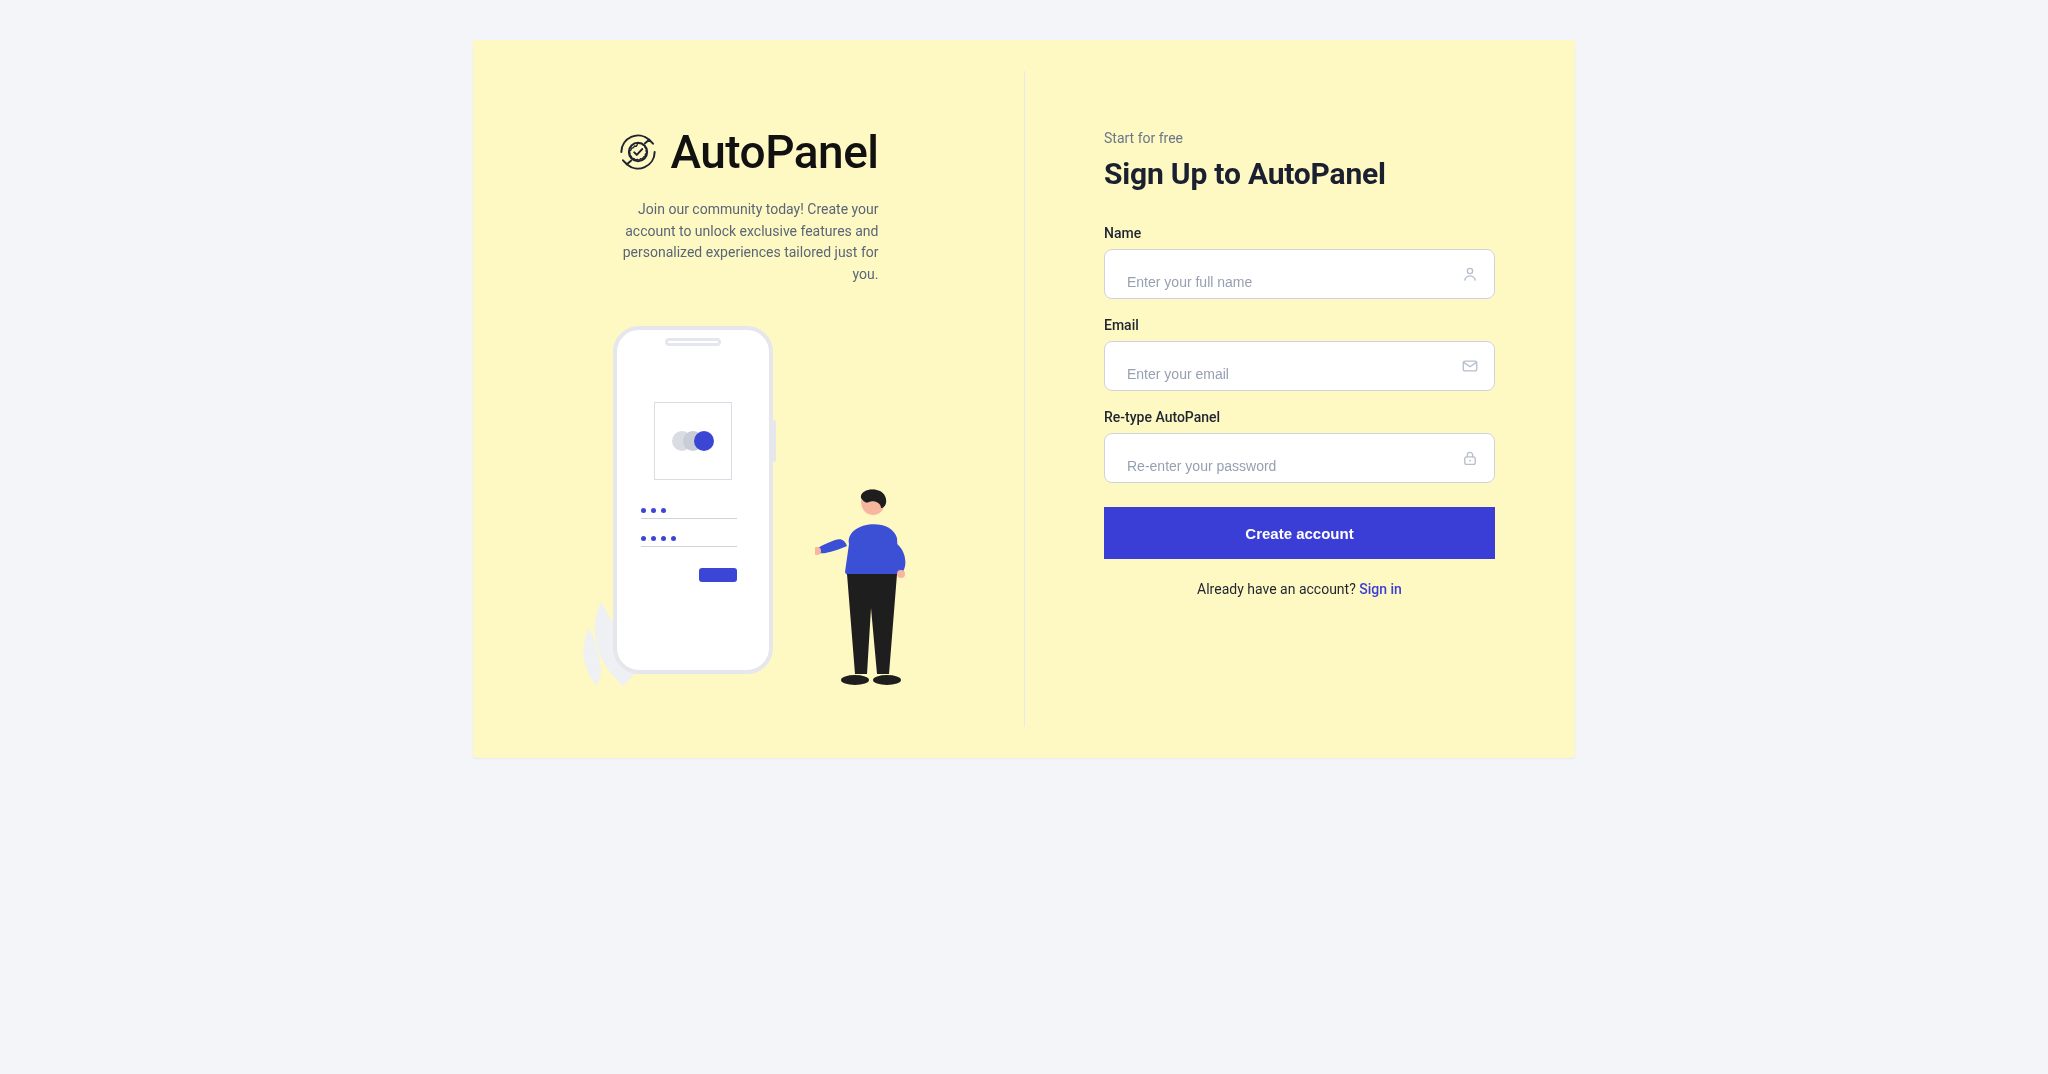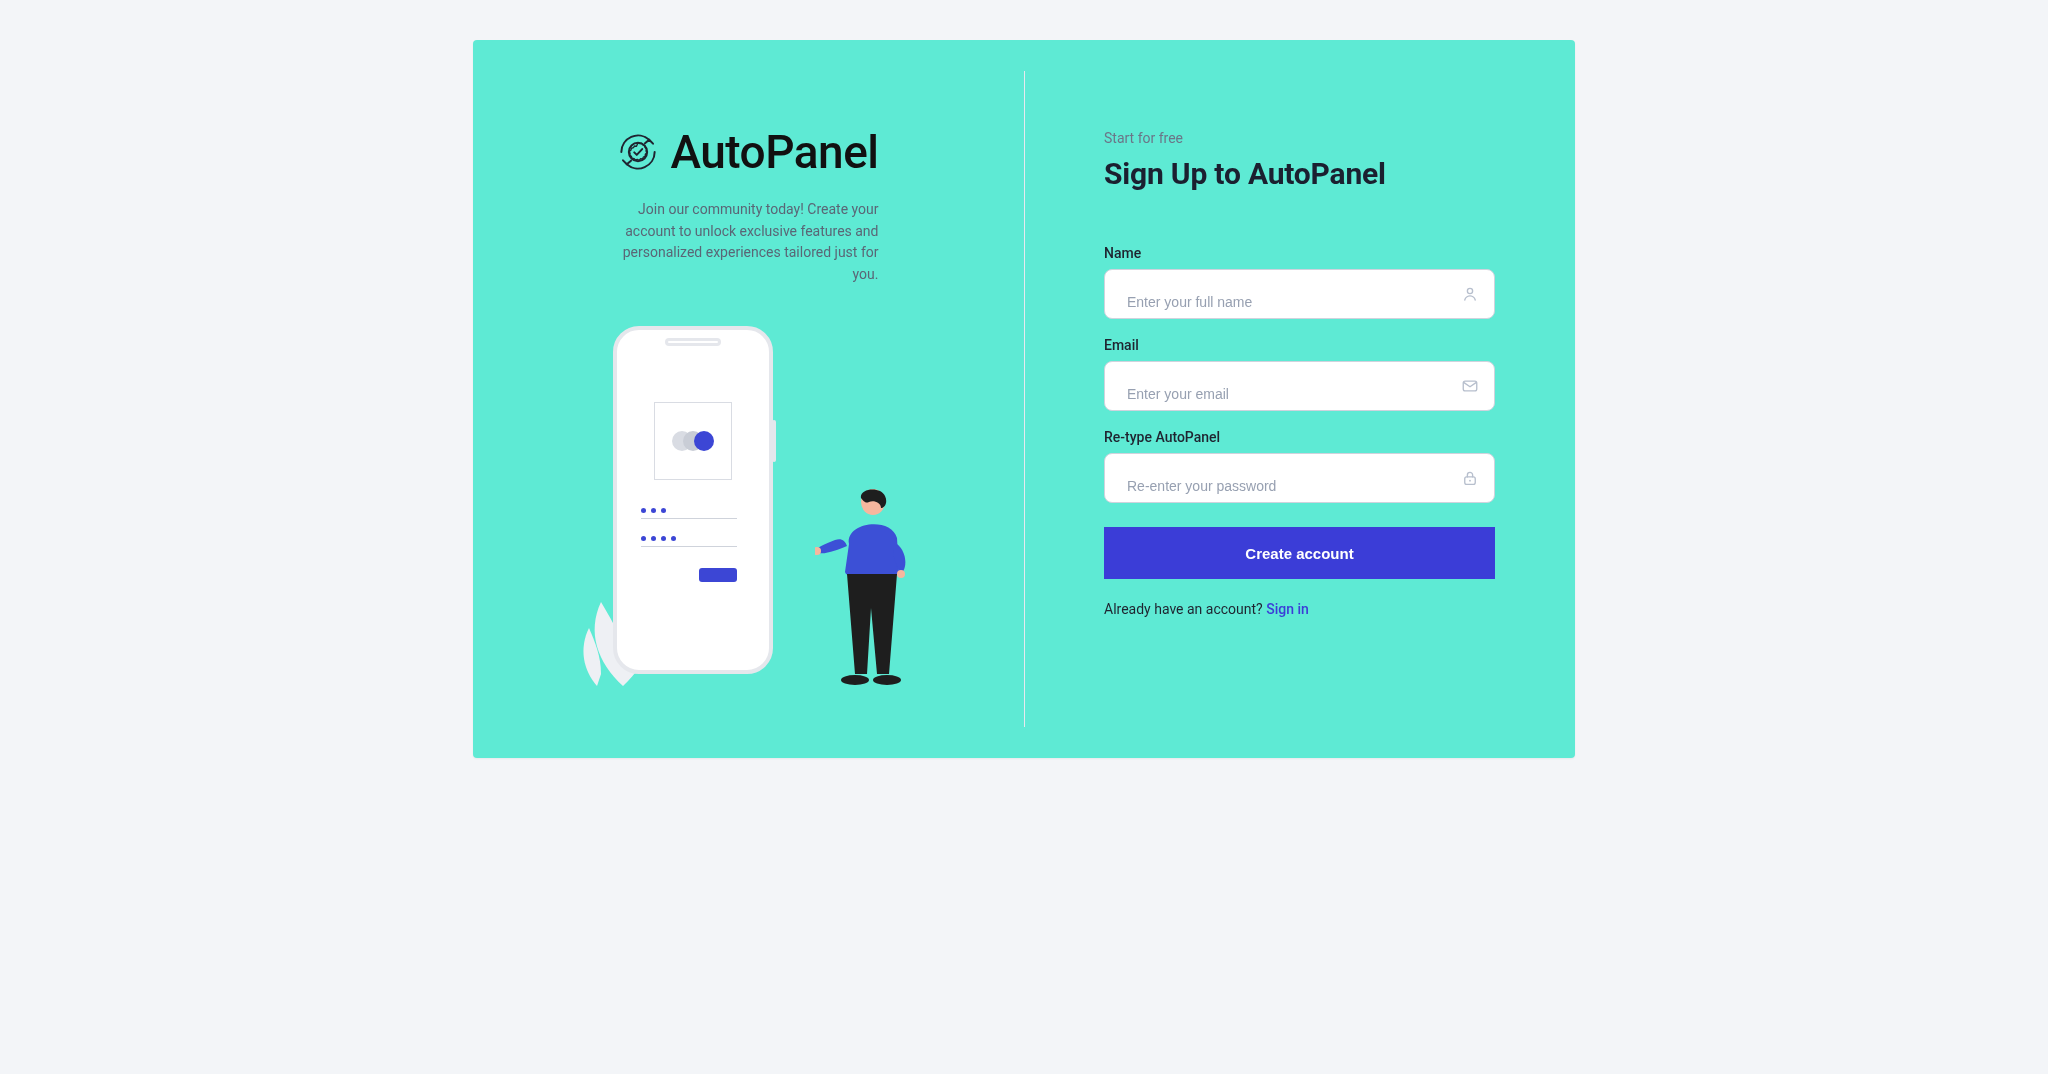--- a/index.html
+++ b/index.html
@@ -6,21 +6,21 @@
 html,body{width:100%;height:100%}
 body{
   background:#f3f5f8;
   font-family:-apple-system,BlinkMacSystemFont,"Segoe UI",Roboto,Helvetica,Arial,sans-serif;
   color:#1f2430;
   display:flex;align-items:flex-start;justify-content:center;
   padding:40px 0 60px;
 }
 .card{
   width:1102px;
-  background:#5eead4;
+  background:#fef9c3;
   border-radius:4px;
   box-shadow:0 1px 2px rgba(0,0,0,0.05);
   display:flex;
   overflow:hidden;
   min-height:718px;
 }
 .panel-left{flex:0 0 50%;position:relative;padding:85px 60px 30px;display:flex;flex-direction:column;align-items:center}
 .panel-right{flex:0 0 50%;padding:90px 80px 40px;border-left:1px solid #e7e9ee;position:relative}
 .panel-right::before{content:"";position:absolute;left:0;top:4.3%;bottom:4.3%;width:0;border-left:1px solid rgba(0,0,0,0);} 
 .divider{position:absolute;left:0;top:4.3%;bottom:4.3%;width:0;border-left:1px solid #e7e9ee}
@@ -50,37 +50,37 @@
 .dots.one{top:178px}
 .dots.two{top:206px}
 .mini-btn{position:absolute;left:82px;top:238px;width:38px;height:14px;border-radius:3px;background:#3c46d5}
 
 .leaf{position:absolute;left:0;bottom:0;width:88px;height:120px}
 .human{position:absolute;right:8px;bottom:0;width:96px;height:198px}
 
 .eyebrow{font-size:14px;color:#6b7688}
 .heading{margin-top:10px;font-size:30px;font-weight:700;color:#1b2030;letter-spacing:-0.2px}
 
-.form{margin-top:54px}
+.form{margin-top:34px}
 .field{margin-bottom:18px}
 .field:last-of-type{margin-bottom:0}
 .lbl{display:block;font-size:14px;font-weight:500;color:#1f2430;margin-bottom:8px}
 .control{position:relative}
 .control input{
   width:100%;height:50px;border:1px solid #cfd3dd;border-radius:8px;background:#fff;
   padding:16px 48px 0 22px;font-size:14px;color:#1f2430;outline:none
 }
 .control input::placeholder{color:#97a0b1}
 .control .ic{position:absolute;right:16px;top:50%;transform:translateY(-50%);width:18px;height:18px;color:#b7bfcd}
 
 .submit{
   margin-top:24px;width:100%;height:52px;border:none;border-radius:0;background:#3b3dd7;color:#fff;
   font-size:15px;font-weight:600;cursor:pointer
 }
-.alt{margin-top:22px;font-size:14px;color:#1f2430}
+.alt{margin-top:22px;text-align:center;font-size:14px;color:#1f2430}
 .alt a{color:#3b3dd7;text-decoration:none;font-weight:500;cursor:pointer}
 </style>
 </head>
 <body>
 
 <div class="card">
 
   <div class="panel-left">
     <div class="brand">
       <span class="brand-icon">

